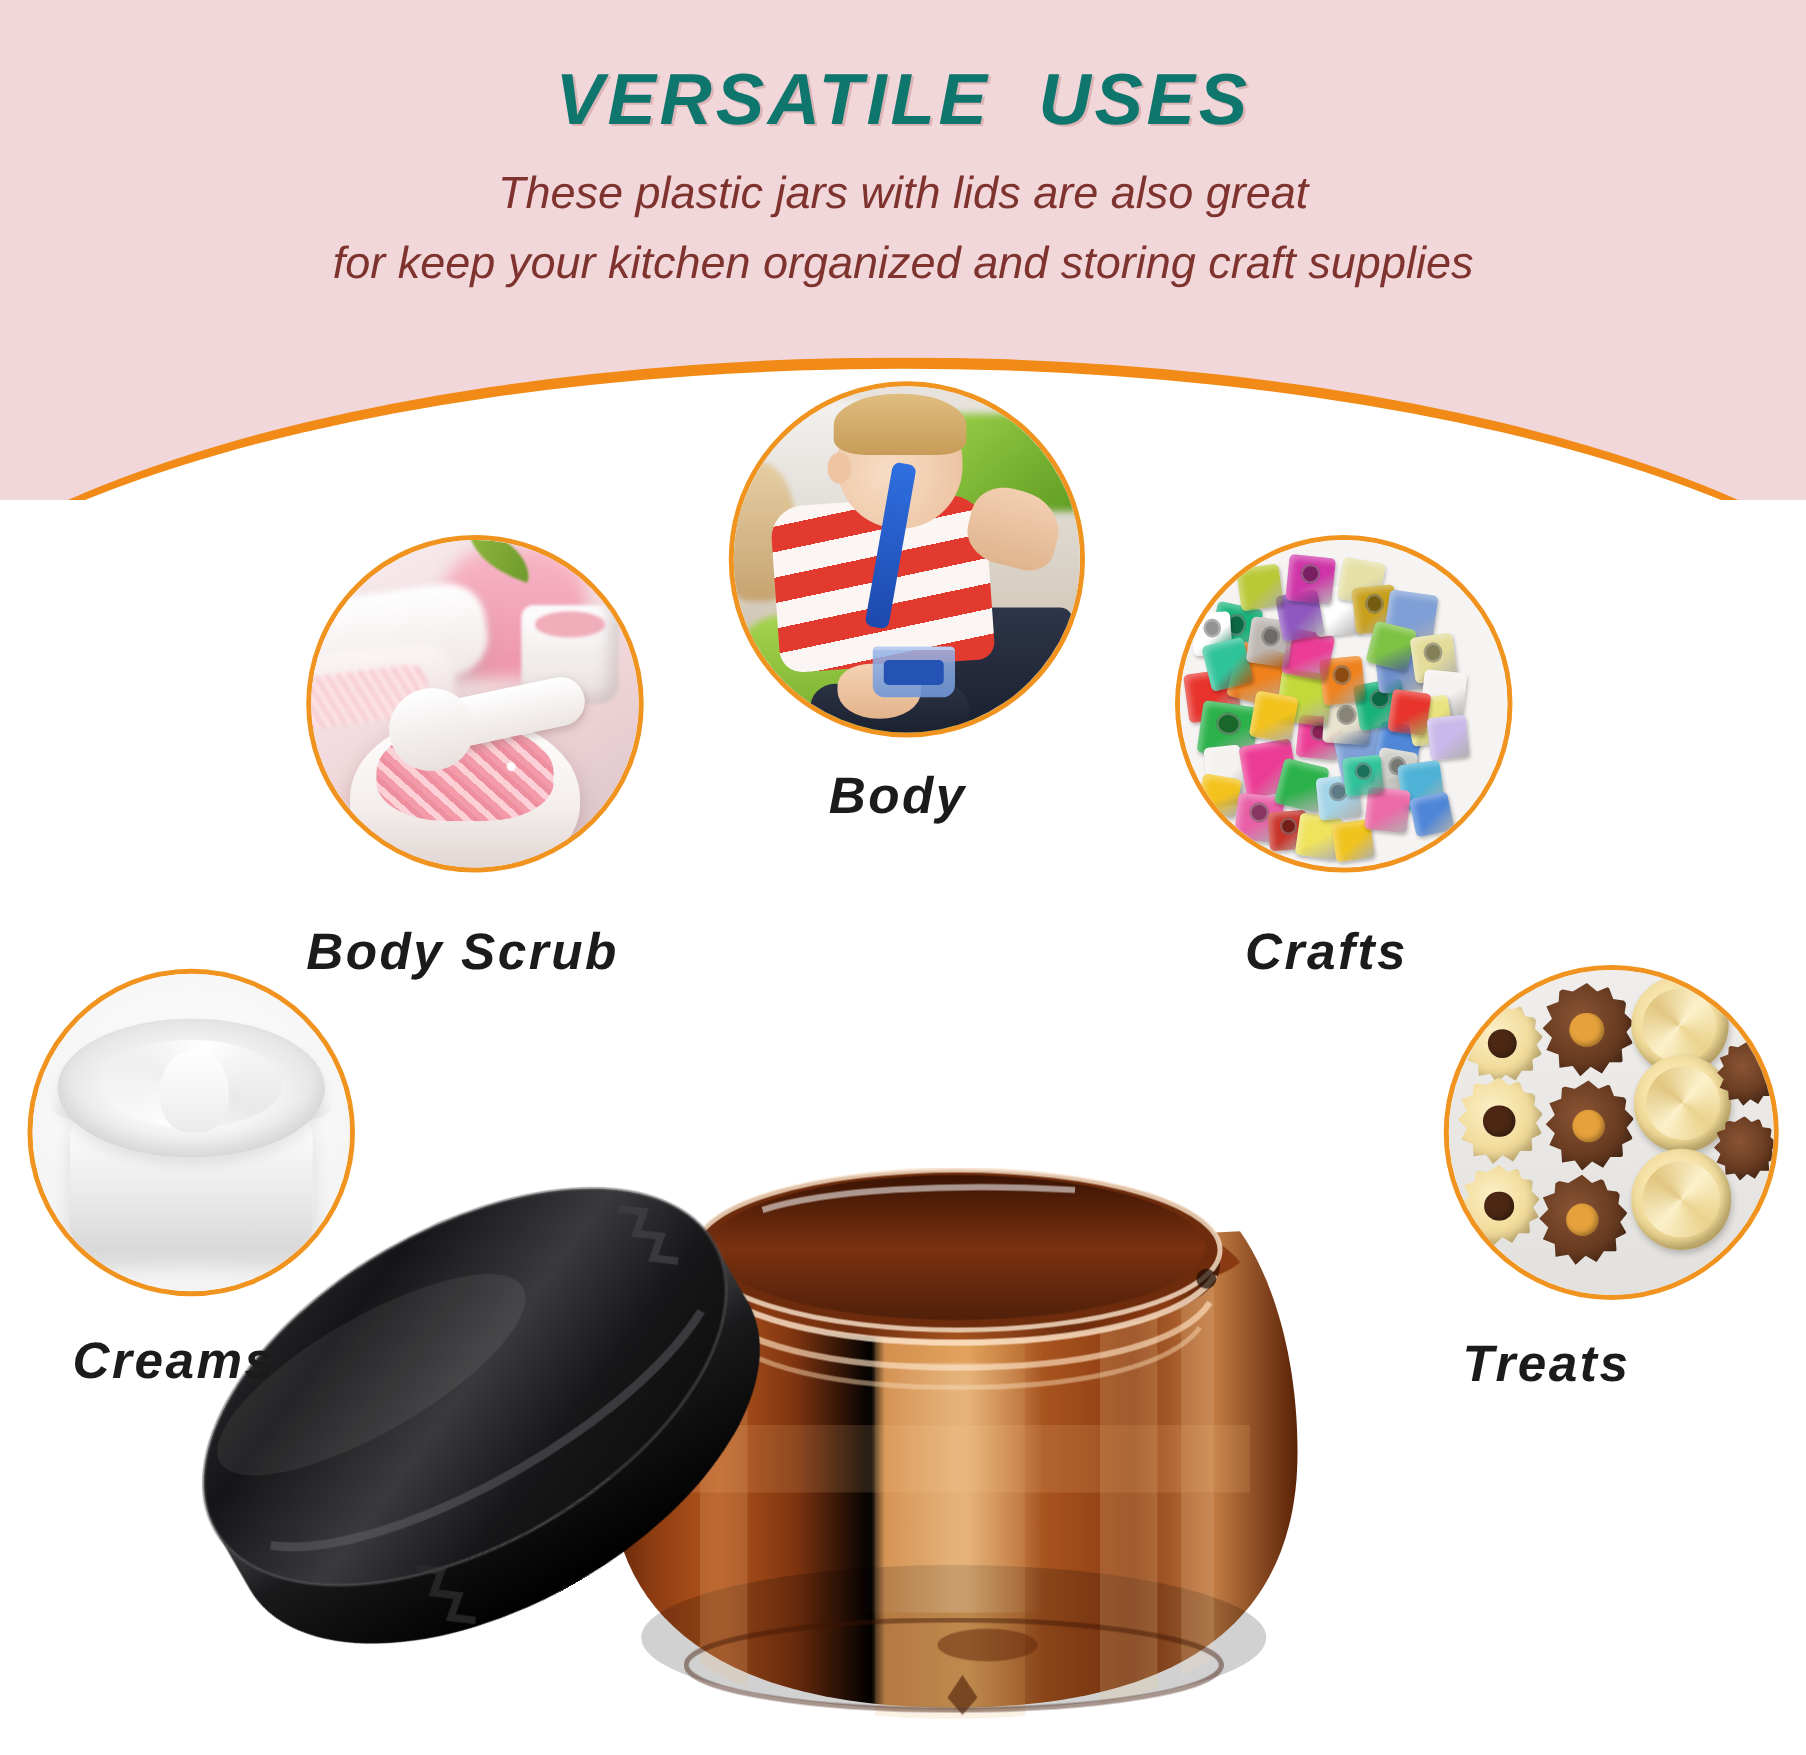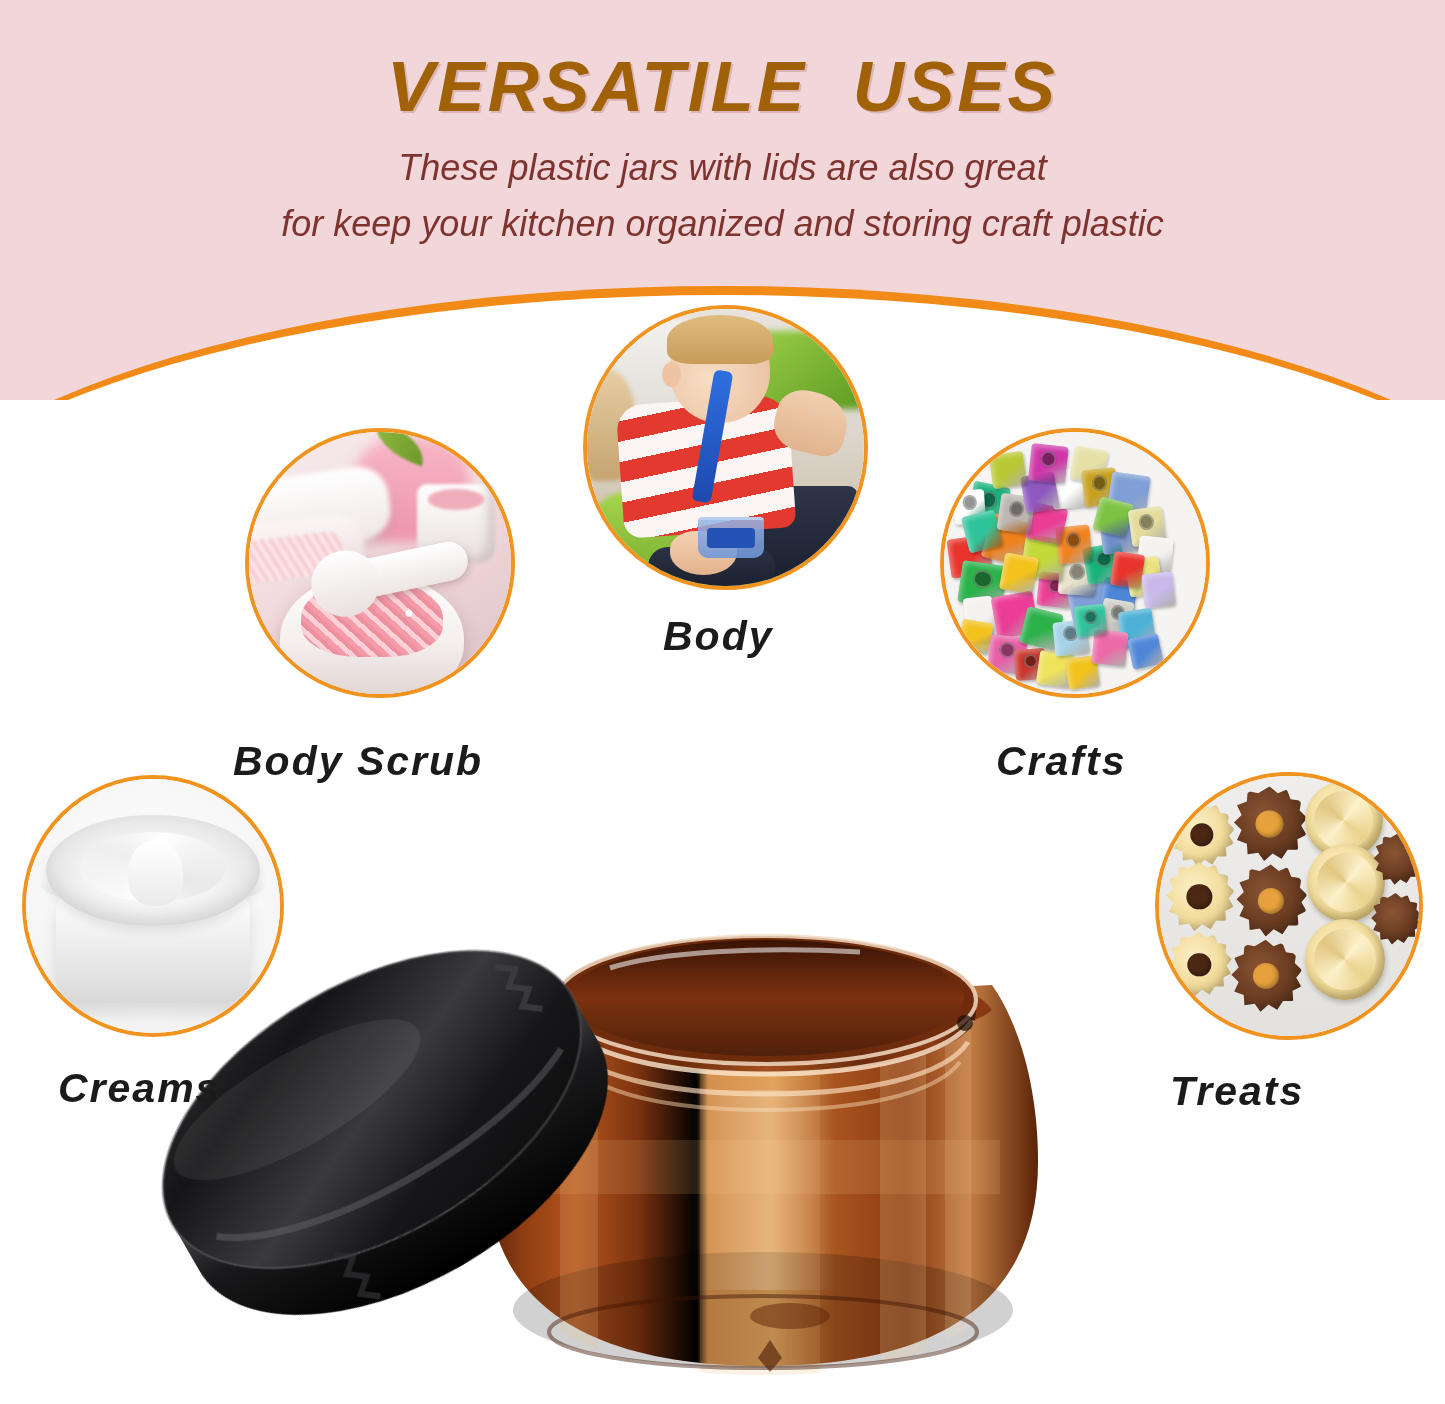--- a/index.html
+++ b/index.html
@@ -33,25 +33,25 @@
 
   #header-text {
     position: absolute;
     left: 0; top: 0;
     width: 1445px;
     text-align: center;
     z-index: 4;
   }
   #title {
     margin-top: 46px;
-    font-size: 71px;
+    font-size: 58px;
     font-weight: bold;
     font-style: italic;
     letter-spacing: 3px;
-    color: #a16207;
+    color: #0f766e;
     font-family: "Liberation Sans", sans-serif;
     text-shadow: 2px 2px 0 rgba(140,58,54,0.22);
     white-space: pre;
   }
   .subtitle {
     font-size: 36px;
     font-style: italic;
     color: #7e332f;
     font-family: "Liberation Sans", sans-serif;
     letter-spacing: 0px;
@@ -274,37 +274,37 @@
 </head>
 <body>
 
 <div id="header-band">
   <div id="header-arc"></div>
 </div>
 
 <div id="header-text">
   <div id="title" class="nosel">VERSATILE  USES</div>
   <div id="sub1" class="subtitle nosel">These plastic jars with lids are also great</div>
-  <div id="sub2" class="subtitle nosel">for keep your kitchen organized and storing craft plastic</div>
+  <div id="sub2" class="subtitle nosel">for keep your kitchen organized and storing craft supplies</div>
 </div>
 
 <div class="photo-circle" style="left:245px; top:428px; width:270px; height:270px;">
   <div class="photo-inner scrub-bg">
     <div class="scrub-pinkblob"></div>
     <div class="scrub-towel"></div>
     <div class="scrub-towel2"></div>
     <div class="scrub-saltbar"></div>
     <div class="scrub-leaf"></div>
     <div class="scrub-cup"></div>
     <div class="scrub-bowl"></div>
     <div class="scrub-salt"></div>
     <div class="scrub-spoon"></div>
   </div>
 </div>
-<div class="cat-label" style="left:233px; top:738px;">Body Scrub</div>
+<div class="cat-label" style="left:245px; top:738px;">Body Scrub</div>
 
 <div class="photo-circle" style="left:583px; top:305px; width:285px; height:285px;">
   <div class="photo-inner toys-bg">
     <div class="toys-wall"></div>
     <div class="toys-green"></div>
     <div class="toys-grass"></div>
     <div class="toys-girlhair"></div>
     <div class="toys-pants"></div>
     <div class="toys-jeans2"></div>
     <div class="toys-shirt"></div>

